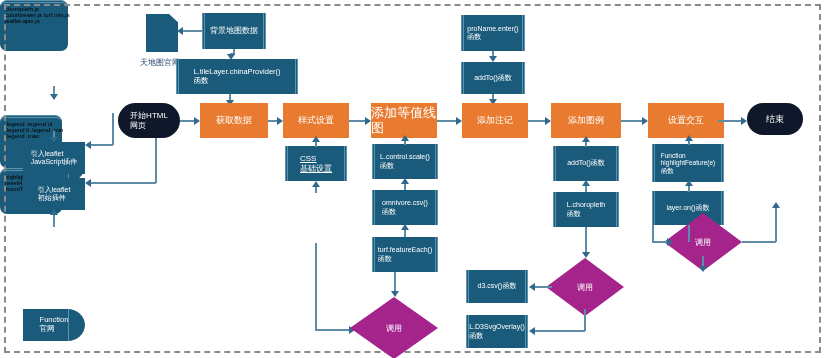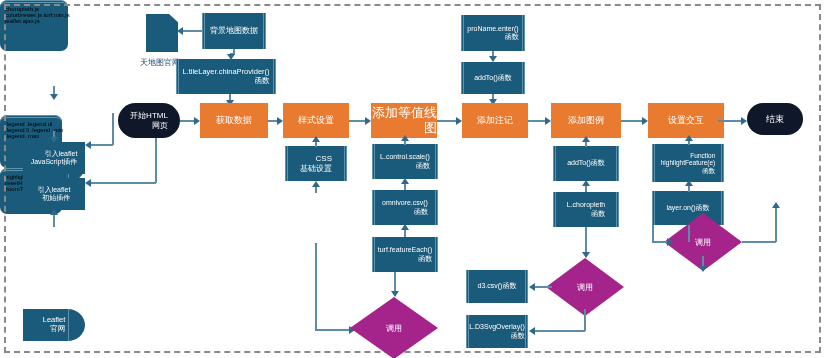--- a/index.html
+++ b/index.html
@@ -1,21 +1,21 @@
 <!DOCTYPE html>
 <html><head>
 <meta charset="utf-8">
 <style>
   html,body{margin:0;padding:0;background:#ffffff;}
   body{font-family:"Liberation Sans","DejaVu Sans",sans-serif;}
   #canvas{position:relative;width:827px;height:358px;background:#ffffff;overflow:hidden;}
   #frame{position:absolute;left:4px;top:4px;width:817px;height:349px;
          border:2px dashed #8a8a8a;box-sizing:border-box;}
   .node{position:absolute;box-sizing:border-box;display:flex;align-items:center;
-        justify-content:center;text-align:right;color:#ffffff;line-height:1.15;
+        justify-content:center;text-align:left;color:#ffffff;line-height:1.15;
         white-space:pre-line;}
   .proc{background:#E87B30;}
   .term{background:#0f172a;border-radius:999px;}
   .sub{background:#1A5A7A;border-left:3px double #5E93AE;border-right:3px double #5E93AE;}
   .plain{background:#1A5A7A;}
   .note{background:#1A5A7A;border-radius:7px;
         border-top:3px double #5E93AE;}
   .note .inner{padding:3px 5px;text-align:left;width:100%;}
   .cyl{background:#1A5A7A;border-radius:0 28% 28% 0 / 0 50% 50% 0;position:relative;}
   .cyl:after{content:"";position:absolute;right:0;top:0;height:100%;width:16px;
@@ -37,21 +37,21 @@
 <body>
 
 <div id="canvas">
   <div id="frame"></div>
 
   <div class="docicon" style="left:146px;top:14px;width:32px;height:38px;"></div>
   <div class="caption" style="left:140px;top:57px;font-size:8px;">天地图官网</div>
 
   <div class="node sub" style="left:202px;top:13px;width:64px;height:36px;font-size:8px;">背景地图数据</div>
 
-  <div class="node sub" style="left:176px;top:59px;width:100px;height:35px;font-size:7.5px;">L.tileLayer.chinaProvider()
+  <div class="node sub" style="left:176px;top:59px;width:122px;height:35px;font-size:7.5px;">L.tileLayer.chinaProvider()
 函数</div>
 
   <div class="ln" style="left:180px;top:30px;width:22px;height:1.5px;"></div>
   <div class="ar ar-l" style="left:177px;top:26.5px;"></div>
 
   <div class="ln" style="left:233px;top:49px;width:1.5px;height:5px;"></div>
   <div class="ln" style="left:230px;top:53px;width:5px;height:1.5px;"></div>
   <div class="ar ar-d" style="left:226.5px;top:54px;"></div>
 
   <div class="ln" style="left:229px;top:94px;width:1.5px;height:8px;"></div>
@@ -80,21 +80,21 @@
   <div class="ar ar-d" style="left:50px;top:137px;"></div>
 
   <div class="node plain" style="left:23px;top:142px;width:62px;height:32px;font-size:7px;">引入leaflet
 JavaScript插件</div>
 
   <div class="node plain" style="left:23px;top:178px;width:62px;height:32px;font-size:7px;">引入leaflet
 初始插件</div>
 
   <div class="ln" style="left:53px;top:213px;width:1.5px;height:14px;"></div>
   <div class="ar ar-u" style="left:50px;top:209px;"></div>
-  <div class="node cyl" style="left:23px;top:226px;width:62px;height:32px;font-size:7.5px;">Leaflet
+  <div class="node cyl" style="left:23px;top:226px;width:62px;height:32px;font-size:7.5px;">Function
 官网</div>
 
   <div class="ln" style="left:112px;top:113px;width:1.5px;height:32px;"></div>
   <div class="ln" style="left:88px;top:144px;width:25px;height:1.5px;"></div>
   <div class="ar ar-l" style="left:85px;top:141px;"></div>
 
   <div class="ln" style="left:155px;top:138px;width:1.5px;height:45px;"></div>
   <div class="ln" style="left:88px;top:182px;width:68px;height:1.5px;"></div>
   <div class="ar ar-l" style="left:85px;top:179px;"></div>
 
@@ -129,21 +129,21 @@
 
   <div class="ln" style="left:528px;top:120px;width:17px;height:1.5px;"></div>
   <div class="ar ar-r" style="left:545px;top:116.5px;"></div>
 
   <div class="ln" style="left:621px;top:120px;width:21px;height:1.5px;"></div>
   <div class="ar ar-r" style="left:642px;top:116.5px;"></div>
 
   <div class="ln" style="left:718px;top:120px;width:23px;height:1.5px;"></div>
   <div class="ar ar-r" style="left:741px;top:116.5px;"></div>
 
-  <div class="node sub" style="left:285px;top:146px;width:62px;height:35px;font-size:8px;">CSS
+  <div class="node sub" style="left:285px;top:146px;width:62px;height:35px;font-size:8px;text-decoration:underline;">CSS
 基础设置</div>
   <div class="ln" style="left:315px;top:139px;width:1.5px;height:8px;"></div>
   <div class="ar ar-u" style="left:312px;top:136px;"></div>
 
   <div class="note" style="left:285px;top:193px;width:62px;height:50px;">
     <div class="inner" style="font-size:6px;">.legend
 .legend ul
 .legend li
 .legend .min
 .legend .max</div>

